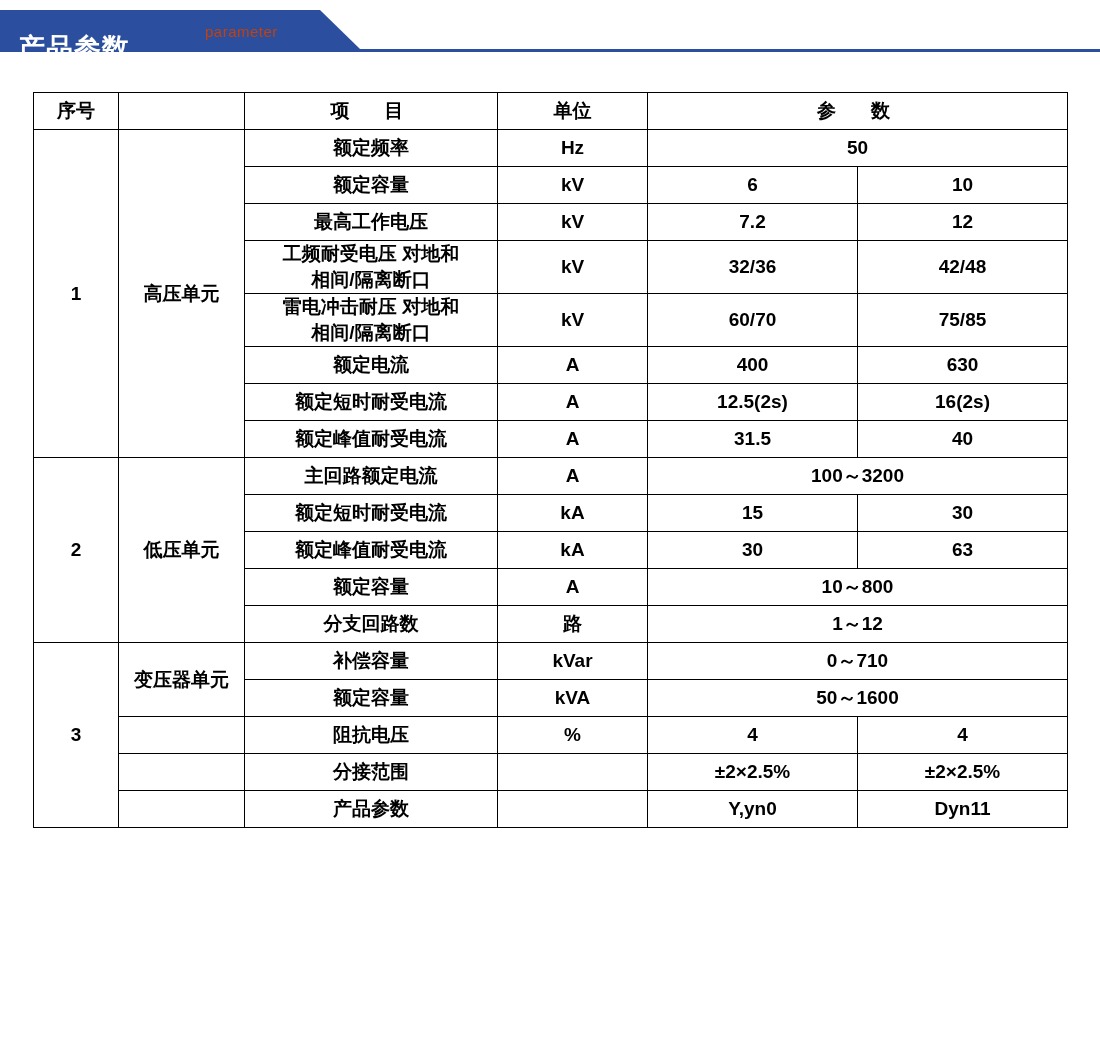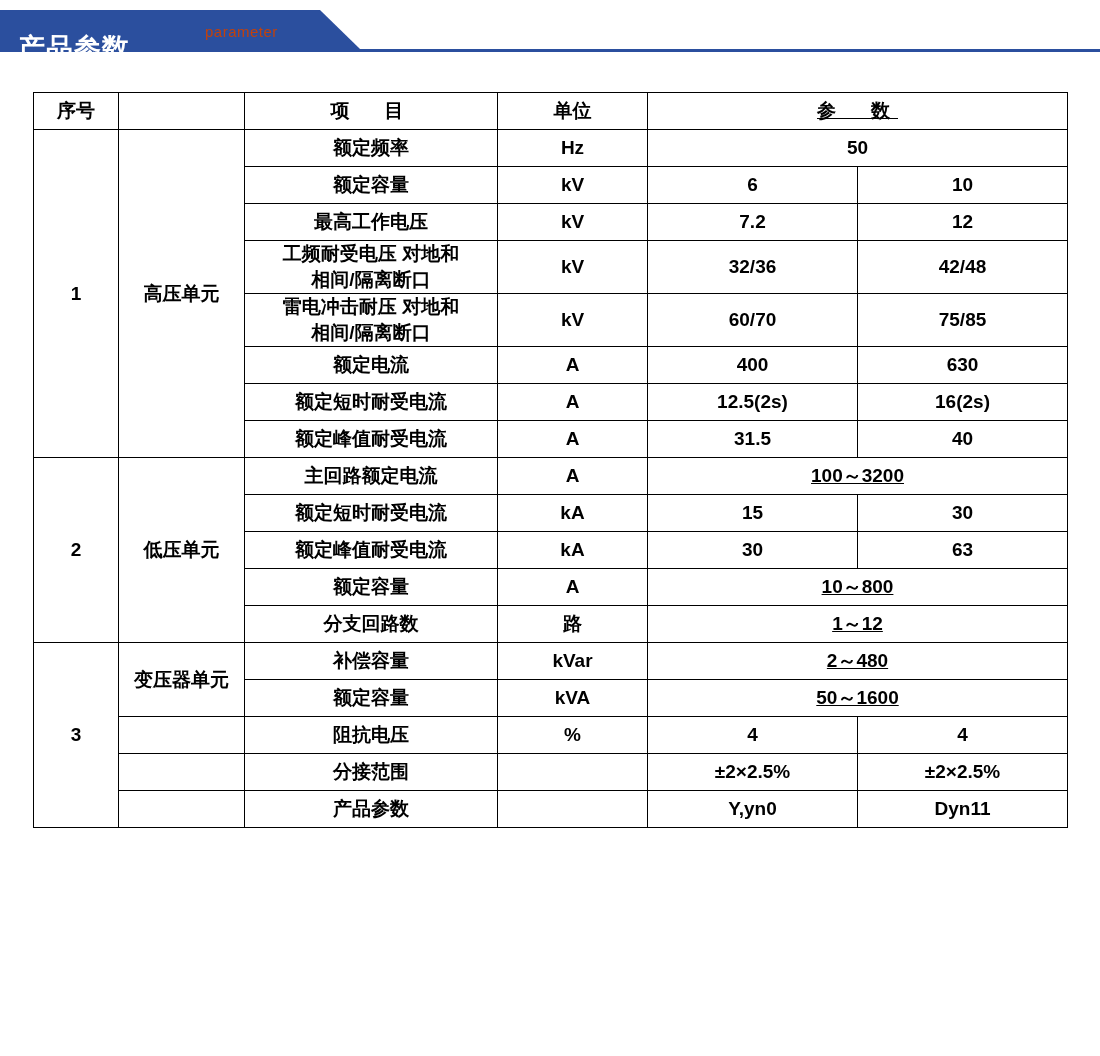--- a/index.html
+++ b/index.html
@@ -90,34 +90,33 @@
   .col-item    { width: 253px; }
   .col-unit    { width: 150px; }
   .col-p1      { width: 210px; }
   .col-p2      { width: 210px; }
 
   .left-align {
     text-align: left;
     padding-left: 8px;
   }
   .hdr-item  { letter-spacing: 8px; padding-left: 8px; }
-  .hdr-param { letter-spacing: 8px; padding-left: 8px; text-decoration: underline; }
+  .hdr-param { letter-spacing: 8px; padding-left: 8px; }
 
   .two-line {
     line-height: 26px;
     height: 58px;
     padding: 0 4px;
   }
   .two-line span { display: block; }
 
   .tall { height: 58px; }
 
   .range {
     font-size: 19px;
-    text-decoration: underline;
   }
 </style>
 </head>
 <body>
 
 <div class="banner">
   <div class="banner-shape" style="background: rgb(43, 79, 158);"></div>
   <div class="banner-bar" style="background: rgb(43, 79, 158);"></div>
   <div class="banner-title">产品参数</div>
   <div class="banner-sub">parameter</div>
@@ -228,21 +227,21 @@
       <td>分支回路数</td>
       <td>路</td>
       <td colspan="2" class="range">1～12</td>
     </tr>
 
     <tr>
       <td rowspan="5">3</td>
       <td rowspan="2" class="left-align">变压器单元</td>
       <td>补偿容量</td>
       <td>kVar</td>
-      <td colspan="2" class="range">2～480</td>
+      <td colspan="2" class="range">0～710</td>
     </tr>
     <tr>
       <td class="tall">额定容量</td>
       <td class="tall">kVA</td>
       <td colspan="2" class="tall range">50～1600</td>
     </tr>
     <tr>
       <td></td>
       <td>阻抗电压</td>
       <td>%</td>

